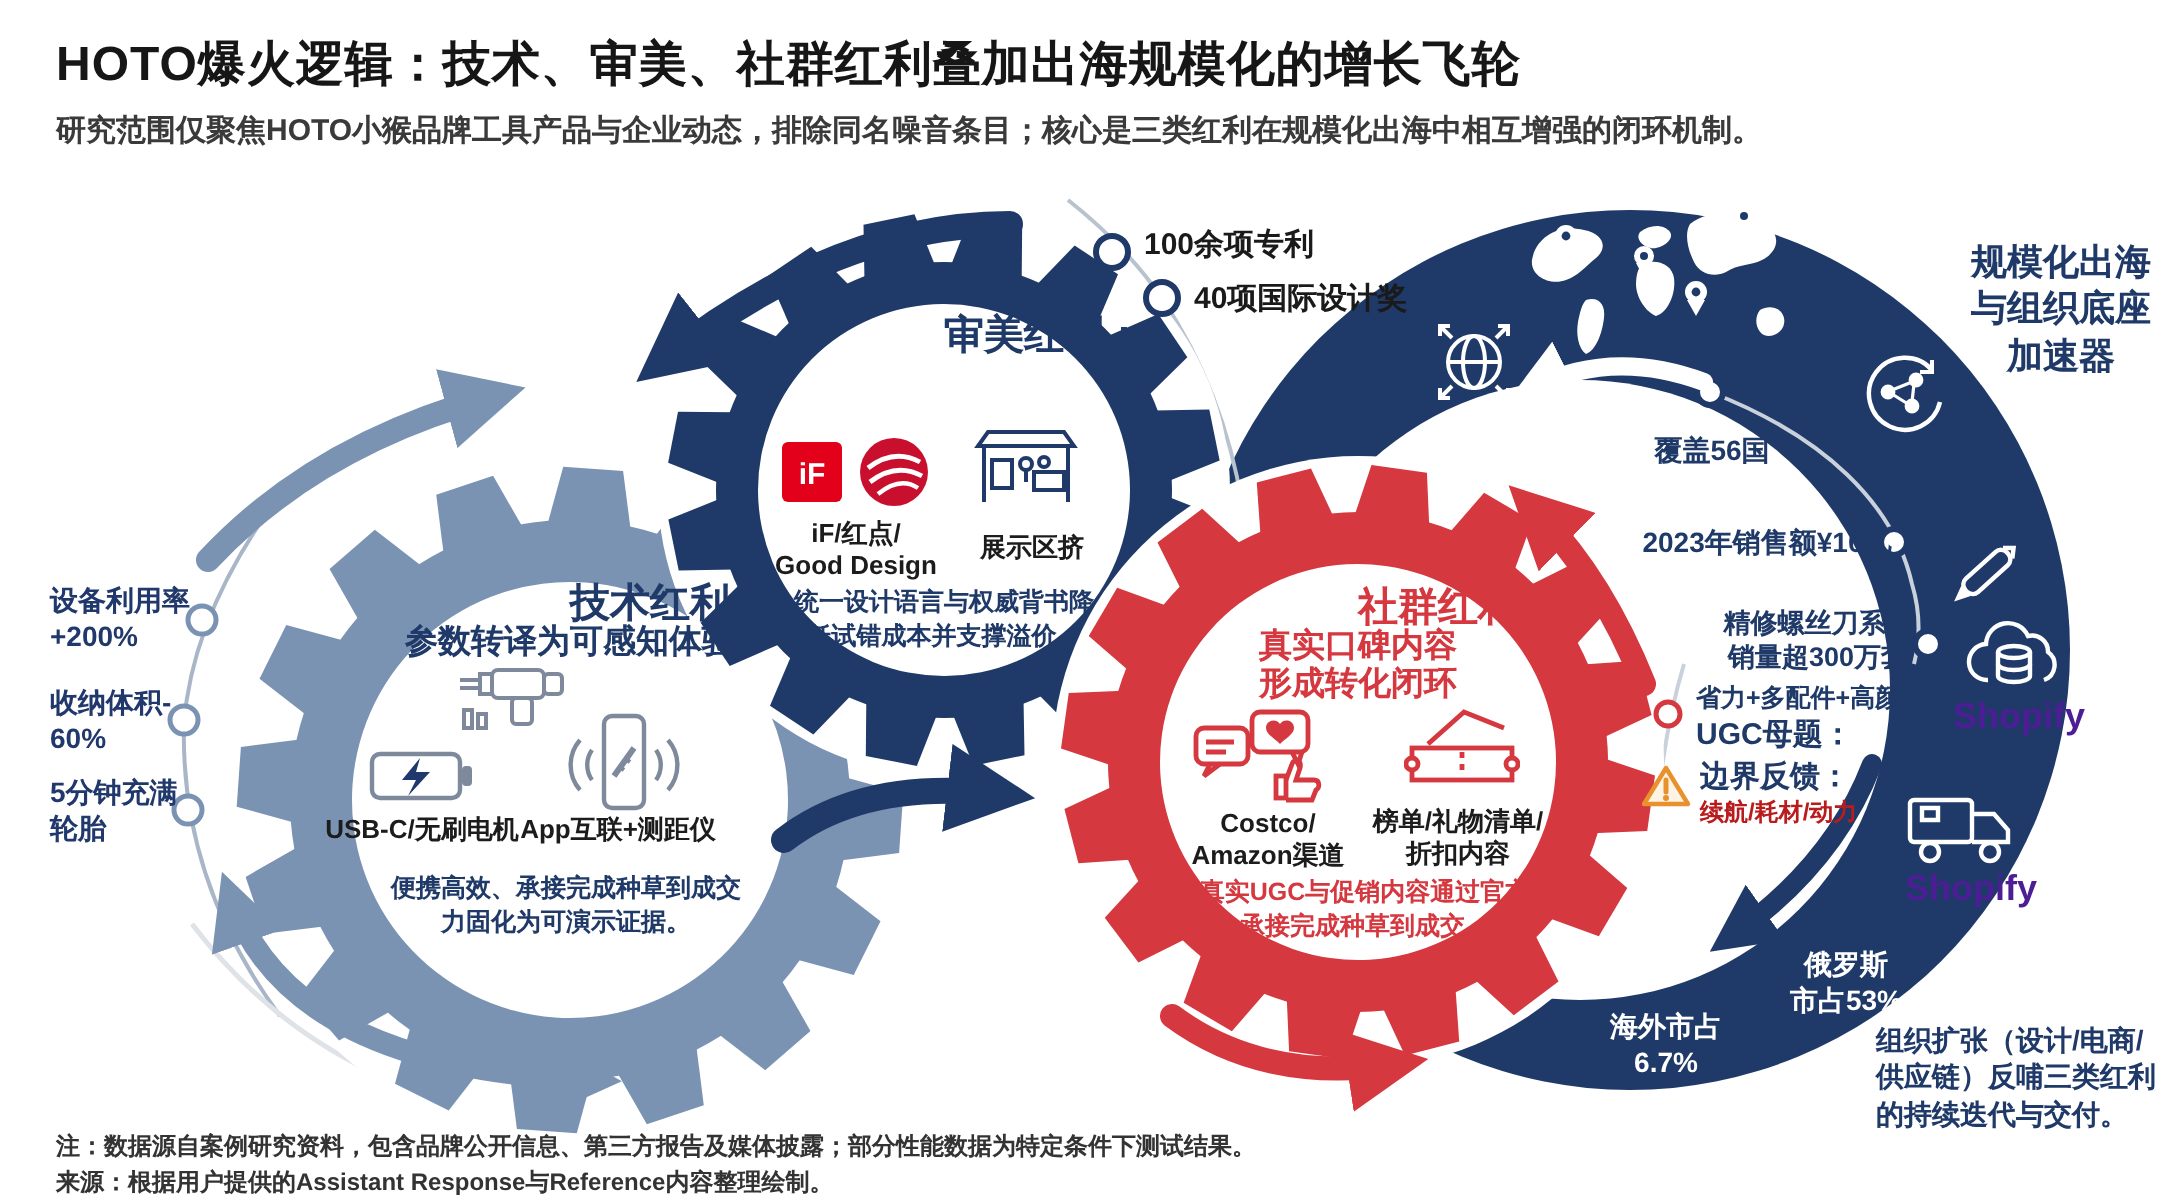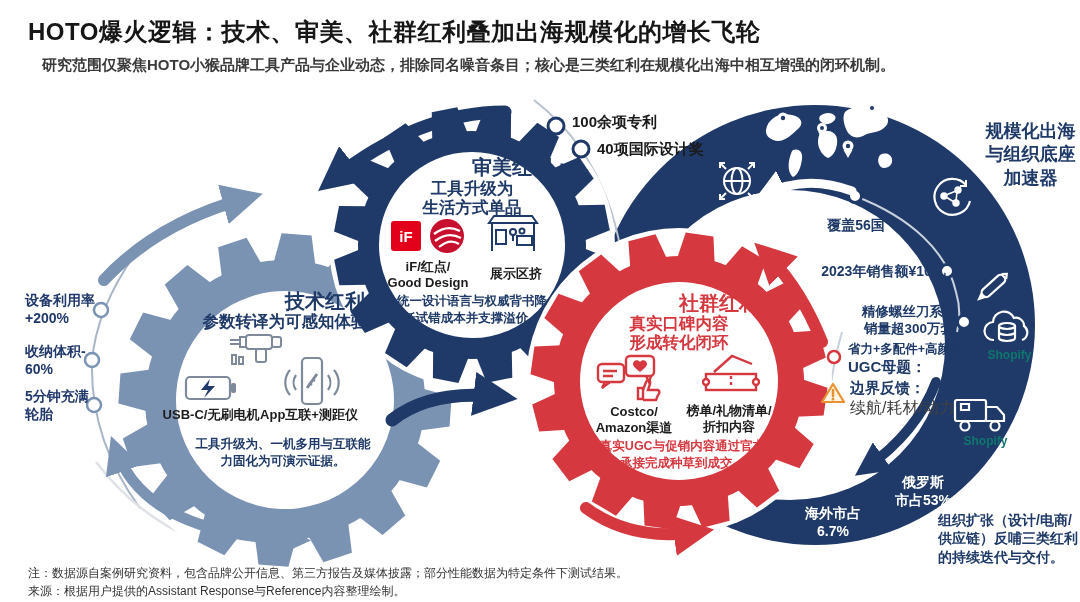--- a/index.html
+++ b/index.html
@@ -5,34 +5,34 @@
   html,body{margin:0;padding:0;background:#fff;}
   .stage{position:relative;width:1080px;height:602px;background:#ffffff;overflow:hidden;
          font-family:"Liberation Sans","DejaVu Sans",sans-serif;}
   .abs{position:absolute;}
   .pre{white-space:pre-line;}
   .ctr{text-align:center;}
   .navy{color:#1f3a68;}
   .red{color:#d5383f;}
   .dark{color:#1c1c1c;}
   .h-title{font-size:24px;font-weight:800;color:#161616;letter-spacing:.5px;}
-  .h-sub{font-size:15px;font-weight:600;color:#3a3a3a;margin-left:14px;}
+  .h-sub{font-size:15px;font-weight:600;color:#3a3a3a;}
   .gt{font-size:20px;font-weight:800;text-align:right;}
   .gs{font-size:16.5px;font-weight:800;line-height:1.15;}
   .lab{font-size:13px;font-weight:700;line-height:1.2;}
   .gnote{font-size:12.5px;font-weight:700;line-height:1.32;}
   .lstat{font-size:14px;font-weight:700;line-height:1.25;color:#20386b;}
   .pat{font-size:15px;font-weight:700;color:#1a1a1a;}
   .rstat{font-size:14px;font-weight:700;line-height:1.25;color:#1f3a68;}
   .rstat-s{font-size:13.5px;font-weight:700;line-height:1.25;color:#1f3a68;}
   .wlab{font-size:14px;font-weight:700;line-height:1.3;color:#fff;}
-  .shop{font-size:12px;font-weight:600;color:#0f766e;}
+  .shop{font-size:18px;font-weight:600;color:#4c1d95;}
   .rtitle{font-size:18px;font-weight:800;line-height:1.3;color:#1f3a68;}
   .orgnote{font-size:14px;font-weight:800;line-height:1.32;color:#1f3a68;}
-  .foot{font-size:12px;font-weight:400;color:#333;}
+  .foot{font-size:12px;font-weight:700;color:#333;}
   svg{display:block;}
   .icon svg{display:block;}
 </style>
 </head>
 <body>
 
 <div class="stage">
 
   <svg class="abs" style="left:0;top:0" width="1080" height="602" viewBox="0 0 1080 602">
     <defs>
@@ -192,22 +192,20 @@
       <path d="M 822,342 Q 800,287 766,254" stroke="#d5383f" stroke-width="12" marker-end="url(#mRed)"></path>
       <path d="M 852,191 Q 806,174 766,194" stroke="#ffffff" stroke-width="9" marker-end="url(#mWhite)"></path>
       <path d="M 936,382 Q 917,432 866,468" stroke="#1f3a68" stroke-width="10" marker-end="url(#mNavy)"></path>
     </g>
   </svg>
 
   <div class="abs h-title" style="left:28px;top:16px;width:1010px">HOTO爆火逻辑：技术、审美、社群红利叠加出海规模化的增长飞轮</div>
   <div class="abs h-sub" style="left:28px;top:56px;width:1010px">研究范围仅聚焦HOTO小猴品牌工具产品与企业动态，排除同名噪音条目；核心是三类红利在规模化出海中相互增强的闭环机制。</div>
 
   <div class="abs gt navy ctr" style="left:372px;top:154px;width:200px">审美红利：</div>
-  <div class="abs gs navy ctr pre" style="left:372px;top:179px;width:200px">工具升级为
-生活方式单品</div>
   <div class="abs icon" style="left:391px;top:221px">
     <svg width="30" height="30" viewBox="0 0 30 30">
       <rect width="30" height="30" rx="3" fill="#e2001a"></rect>
       <text x="15" y="21" fill="#fff" font-size="15" font-weight="bold" text-anchor="middle" font-family="Liberation Sans,sans-serif">iF</text>
     </svg>
   </div>
   <div class="abs icon" style="left:429px;top:218px">
     <svg width="36" height="36" viewBox="0 0 36 36">
       <circle cx="18" cy="18" r="17" fill="#c8102e"></circle>
       <path d="M5,16 Q18,6 31,13" stroke="#fff" stroke-width="2.4" fill="none"></path>
@@ -258,21 +256,21 @@
       <path d="M16,19 a13,13 0 0 0 0,15"></path>
       <path d="M10,14 a19,19 0 0 0 0,25"></path>
       <path d="M48,19 a13,13 0 0 1 0,15"></path>
       <path d="M54,14 a19,19 0 0 1 0,25"></path>
       <path d="M27,32 L37,18" stroke-width="3"></path>
       <path d="M29,27 l3,2 M32,23 l3,2"></path>
     </svg>
   </div>
   <div class="abs lab dark ctr" style="left:131px;top:407px;width:160px">USB-C/无刷电机</div>
   <div class="abs lab dark ctr" style="left:229px;top:407px;width:160px">App互联+测距仪</div>
-  <div class="abs gnote navy ctr pre" style="left:148px;top:436px;width:270px">工具升级为、一机多用与互联能
+  <div class="abs gnote navy ctr pre" style="left:148px;top:436px;width:270px">便携高效、承接完成种草到成交
 力固化为可演示证据。</div>
 
   <div class="abs gt red ctr" style="left:579px;top:290px;width:200px">社群红利：</div>
   <div class="abs gs red ctr pre" style="left:579px;top:314px;width:200px">真实口碑内容
 形成转化闭环</div>
   <div class="abs icon" style="left:596px;top:354px">
     <svg width="72" height="48" viewBox="0 0 72 48" fill="none" stroke="#d5383f" stroke-width="2.4">
       <rect x="2" y="10" width="26" height="18" rx="4"></rect>
       <path d="M9,28 l-3,6 l8,-6"></path>
       <path d="M7,17 h14 M7,22 h10"></path>
@@ -319,21 +317,21 @@
   </div>
   <div class="abs icon" style="left:820px;top:381px">
     <svg width="26" height="24" viewBox="0 0 26 24">
       <path d="M13,3 L24,21 H2 Z" fill="#fef4e5" stroke="#e8912d" stroke-width="2.2" stroke-linejoin="round"></path>
       <path d="M13,9 v6" stroke="#e8912d" stroke-width="2.5" stroke-linecap="round"></path>
       <circle cx="13" cy="18" r="1.5" fill="#e8912d"></circle>
     </svg>
   </div>
   <div class="abs" style="left:850px;top:379px;width:165px">
     <div style="font-size:15px;font-weight:800;color:#1f3a68">边界反馈：</div>
-    <div style="font-size:16px;font-weight:400;color:#404040">续航/耗材/动力</div>
+    <div style="font-size:12px;font-weight:700;color:#b91c1c">续航/耗材/动力</div>
   </div>
 
   <div class="abs wlab ctr pre" style="left:773px;top:504px;width:120px">海外市占
 6.7%</div>
   <div class="abs wlab ctr pre" style="left:863px;top:473px;width:120px">俄罗斯
 市占53%</div>
 
   <div class="abs icon" style="left:712px;top:156px">
     <svg width="50" height="50" viewBox="0 0 50 50" fill="none" stroke="#fff" stroke-width="2">
       <circle cx="25" cy="25" r="13"></circle>

